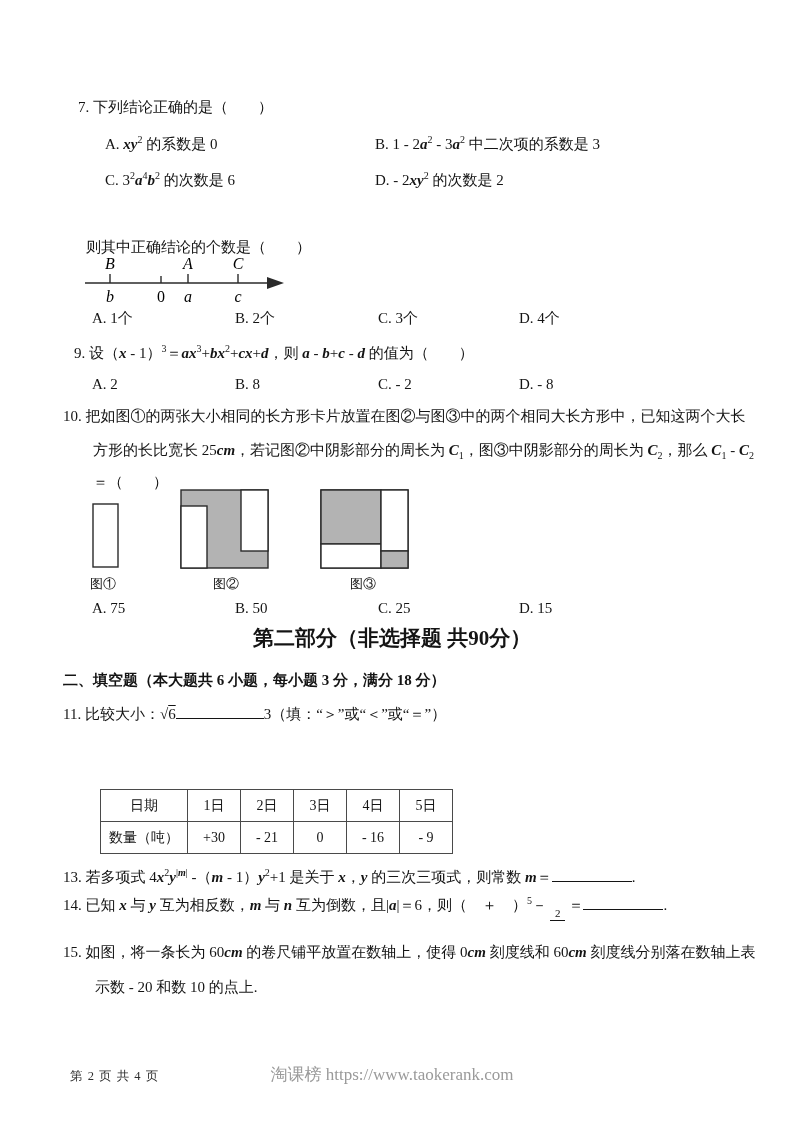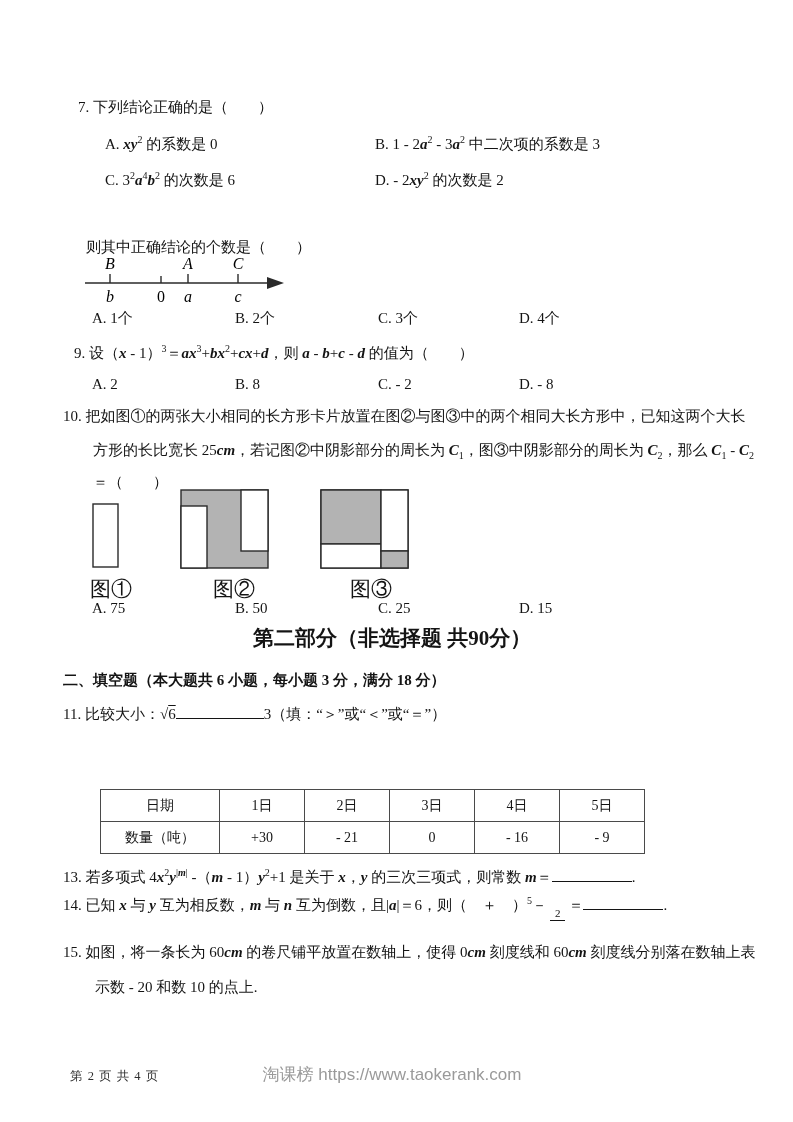--- a/index.html
+++ b/index.html
@@ -14,28 +14,28 @@
   sub{font-size:10px;line-height:0;vertical-align:sub;}
   i{font-style:italic;font-weight:bold;}
   .ov{text-decoration:overline;}
   .blank{display:inline-block;width:80px;height:14px;border-bottom:1px solid #141414;vertical-align:baseline;}
   .w88{width:88px;}
   .frac{display:inline-block;vertical-align:-0.45em;text-align:center;margin:0 3px;}
   .fnum{display:block;font-size:11px;line-height:13px;padding:0 5px;border-bottom:1.2px solid #141414;}
   .fden{display:block;height:8px;}
   .sec-title{position:absolute;width:100%;text-align:center;font-size:21px;font-weight:bold;}
   .sub-title{position:absolute;font-size:15px;font-weight:bold;white-space:nowrap;}
-  .figlabel{position:absolute;font-size:21px;}
+  .figlabel{position:absolute;font-size:13px;}
   table.grain{position:absolute;border-collapse:collapse;}
-  table.grain td{border:1.2px solid #4a4a4a;text-align:center;font-size:14px;height:31px;padding:0 20px;}
+  table.grain td{border:1.2px solid #4a4a4a;text-align:center;font-size:14px;height:31px;padding:0 4px;}
   td.colname{width:78px;}
   td.colval{width:44px;}
   .footer-left{position:absolute;font-size:12.5px;color:#2e2e2e;letter-spacing:1px;}
   .footer-center{position:absolute;width:100%;text-align:center;font-size:17px;color:#9a9a9a;
-                 font-family:Liberation Sans, sans-serif;}
+                 font-family:Liberation Serif, serif;}
   svg text{font-family:"Liberation Serif","DejaVu Serif",serif;}
   .nl-var{font-style:italic;}
 </style>
 </head>
 <body>
 
 <div class="page">
 
   <div class="line" style="top:97px;left:78px">7. 下列结论正确的是（　　）</div>
   <div class="optrow" style="top:135px">

